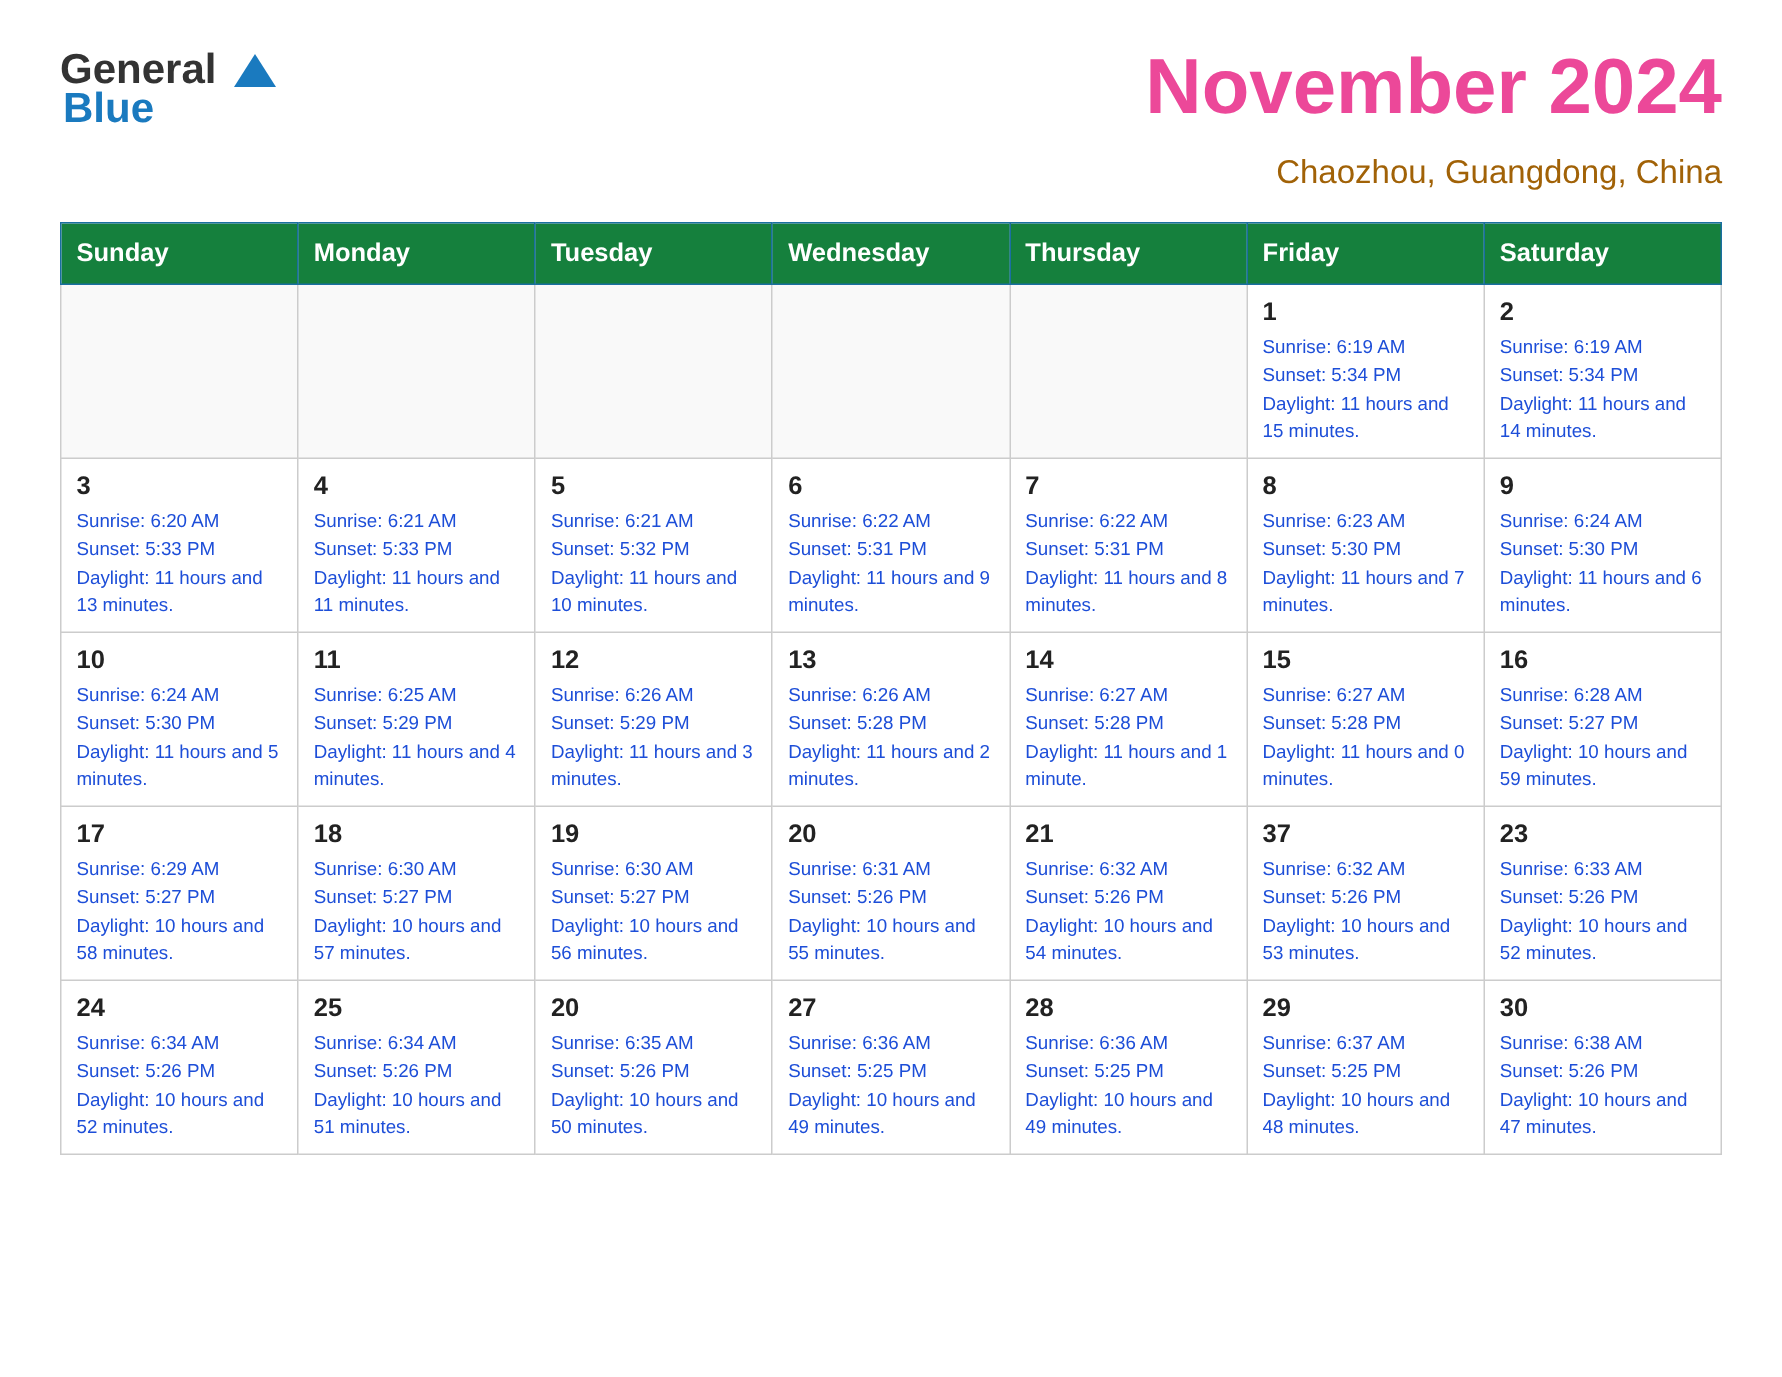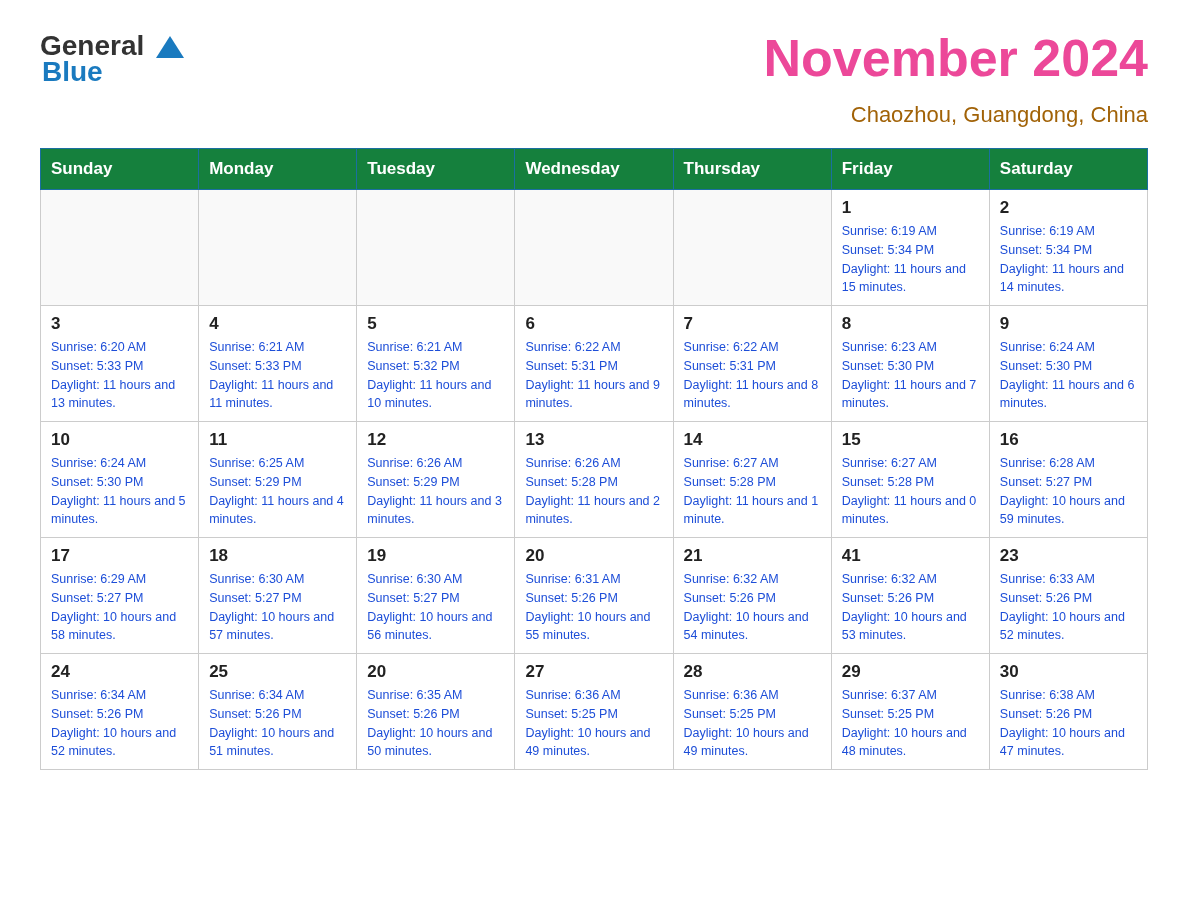--- a/index.html
+++ b/index.html
@@ -220,21 +220,21 @@
         </td>
         <td>
           <span class="day-number">20</span>
           <div class="day-info">Sunrise: 6:31 AM<br>Sunset: 5:26 PM<br>Daylight: 10 hours and 55 minutes.</div>
         </td>
         <td>
           <span class="day-number">21</span>
           <div class="day-info">Sunrise: 6:32 AM<br>Sunset: 5:26 PM<br>Daylight: 10 hours and 54 minutes.</div>
         </td>
         <td>
-          <span class="day-number">41</span>
+          <span class="day-number">37</span>
           <div class="day-info">Sunrise: 6:32 AM<br>Sunset: 5:26 PM<br>Daylight: 10 hours and 53 minutes.</div>
         </td>
         <td>
           <span class="day-number">23</span>
           <div class="day-info">Sunrise: 6:33 AM<br>Sunset: 5:26 PM<br>Daylight: 10 hours and 52 minutes.</div>
         </td>
       </tr>
       <tr class="week-row">
         <td>
           <span class="day-number">24</span>

